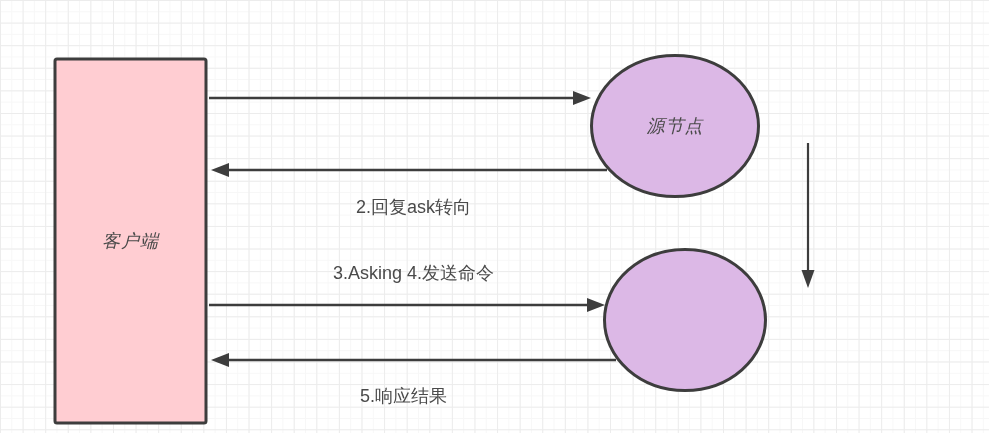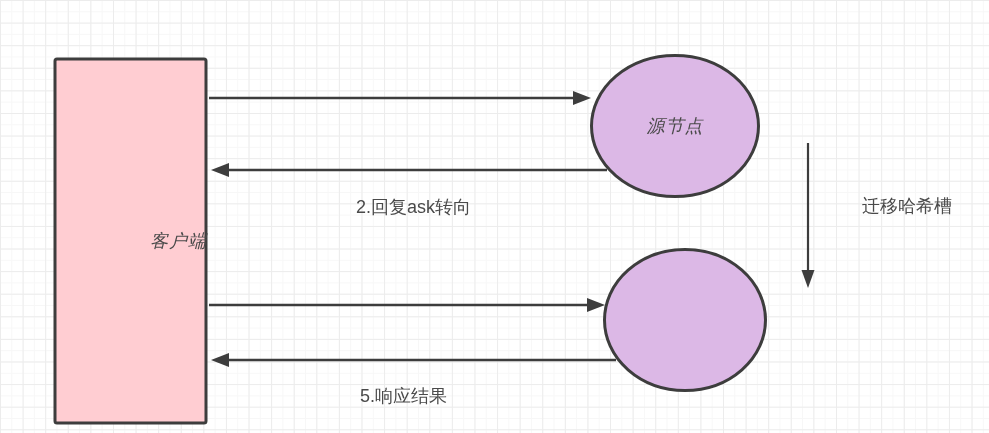--- a/index.html
+++ b/index.html
@@ -94,26 +94,26 @@
       <line class="edge-line" x1="616" y1="360" x2="228" y2="360"></line>
       <polygon class="arrow-head" points="229,353 211,360 229,367"></polygon>
     </g>
 
     <g>
       <line class="edge-line edge-line--thin" x1="808" y1="143" x2="808" y2="272"></line>
       <polygon class="arrow-head" points="801.5,270 814.5,270 808,288"></polygon>
     </g>
   </svg>
 
-  <div class="node-label" style="left:53px; top:57px; width:155px; height:368px;margin-left:48px;">客户端</div>
+  <div class="node-label" style="left:53px; top:57px; width:155px; height:368px;">客户端</div>
 
   <div class="node-label" style="left:590px; top:54px; width:170px; height:144px;">源节点</div>
 
 
 
   <div class="edge-label" style="left:356px; top:195px;">2.回复ask转向</div>
 
+  <div class="edge-label" style="left:333px; top:261px;">3.Asking 4.发送命令</div>
 
   <div class="edge-label" style="left:360px; top:384px;">5.响应结果</div>
 
-  <div class="edge-label" style="left:862px; top:194px;">迁移哈希槽</div>
 
 </div>
 
 </body></html>

